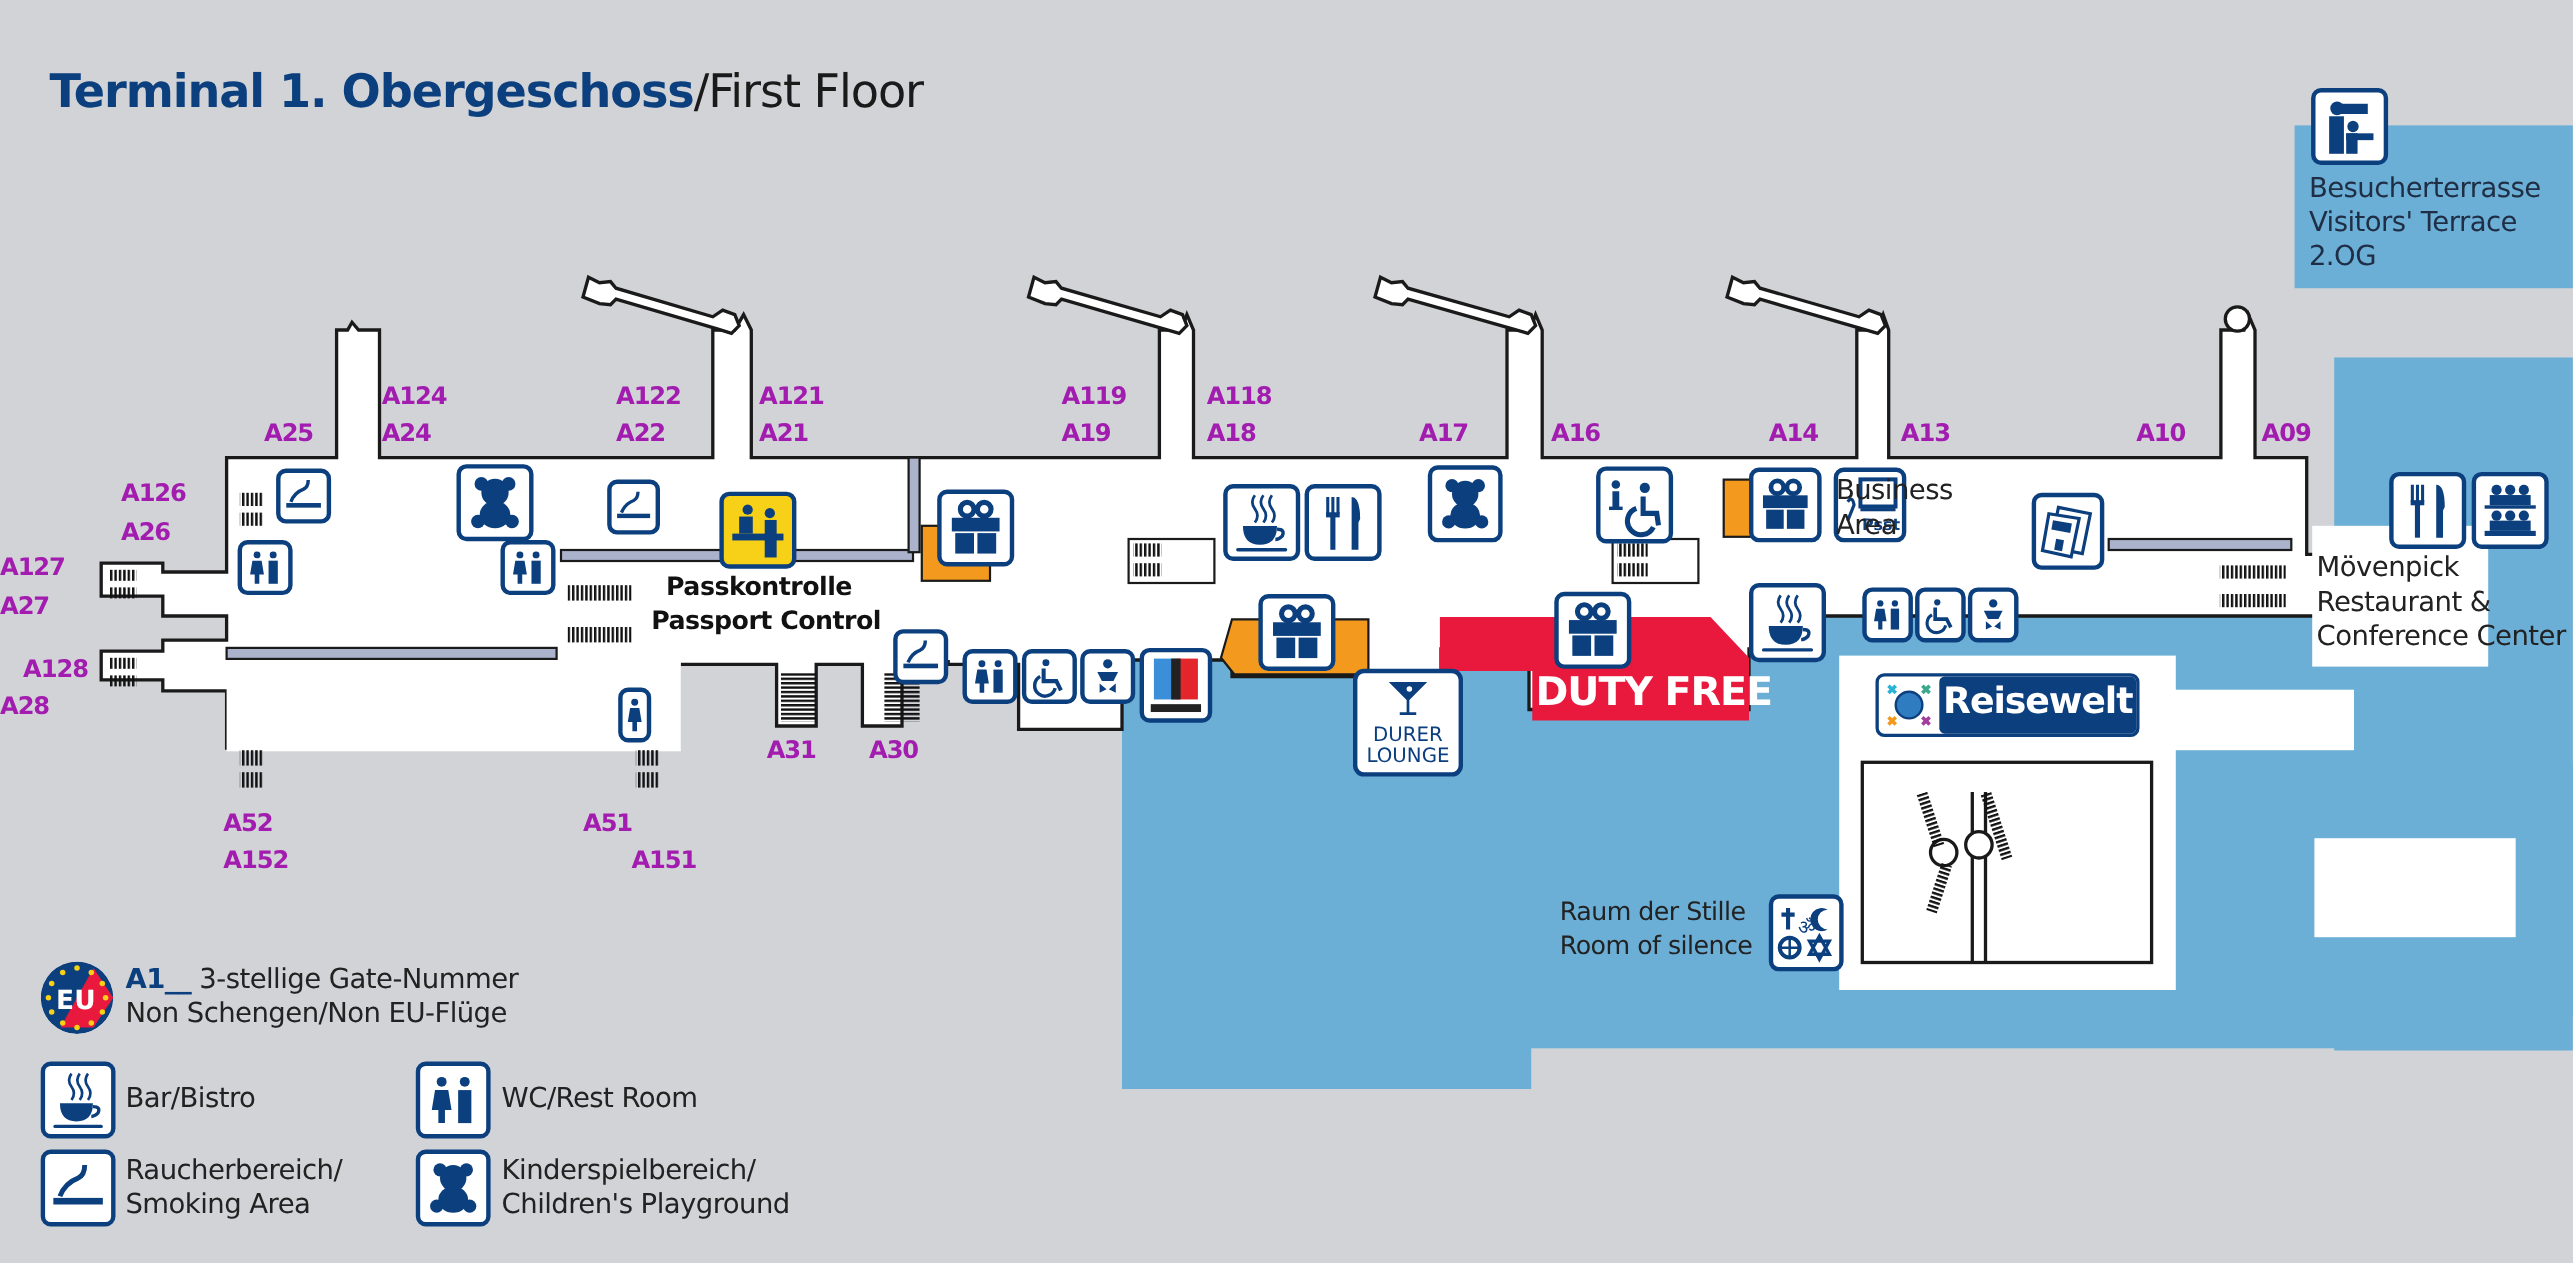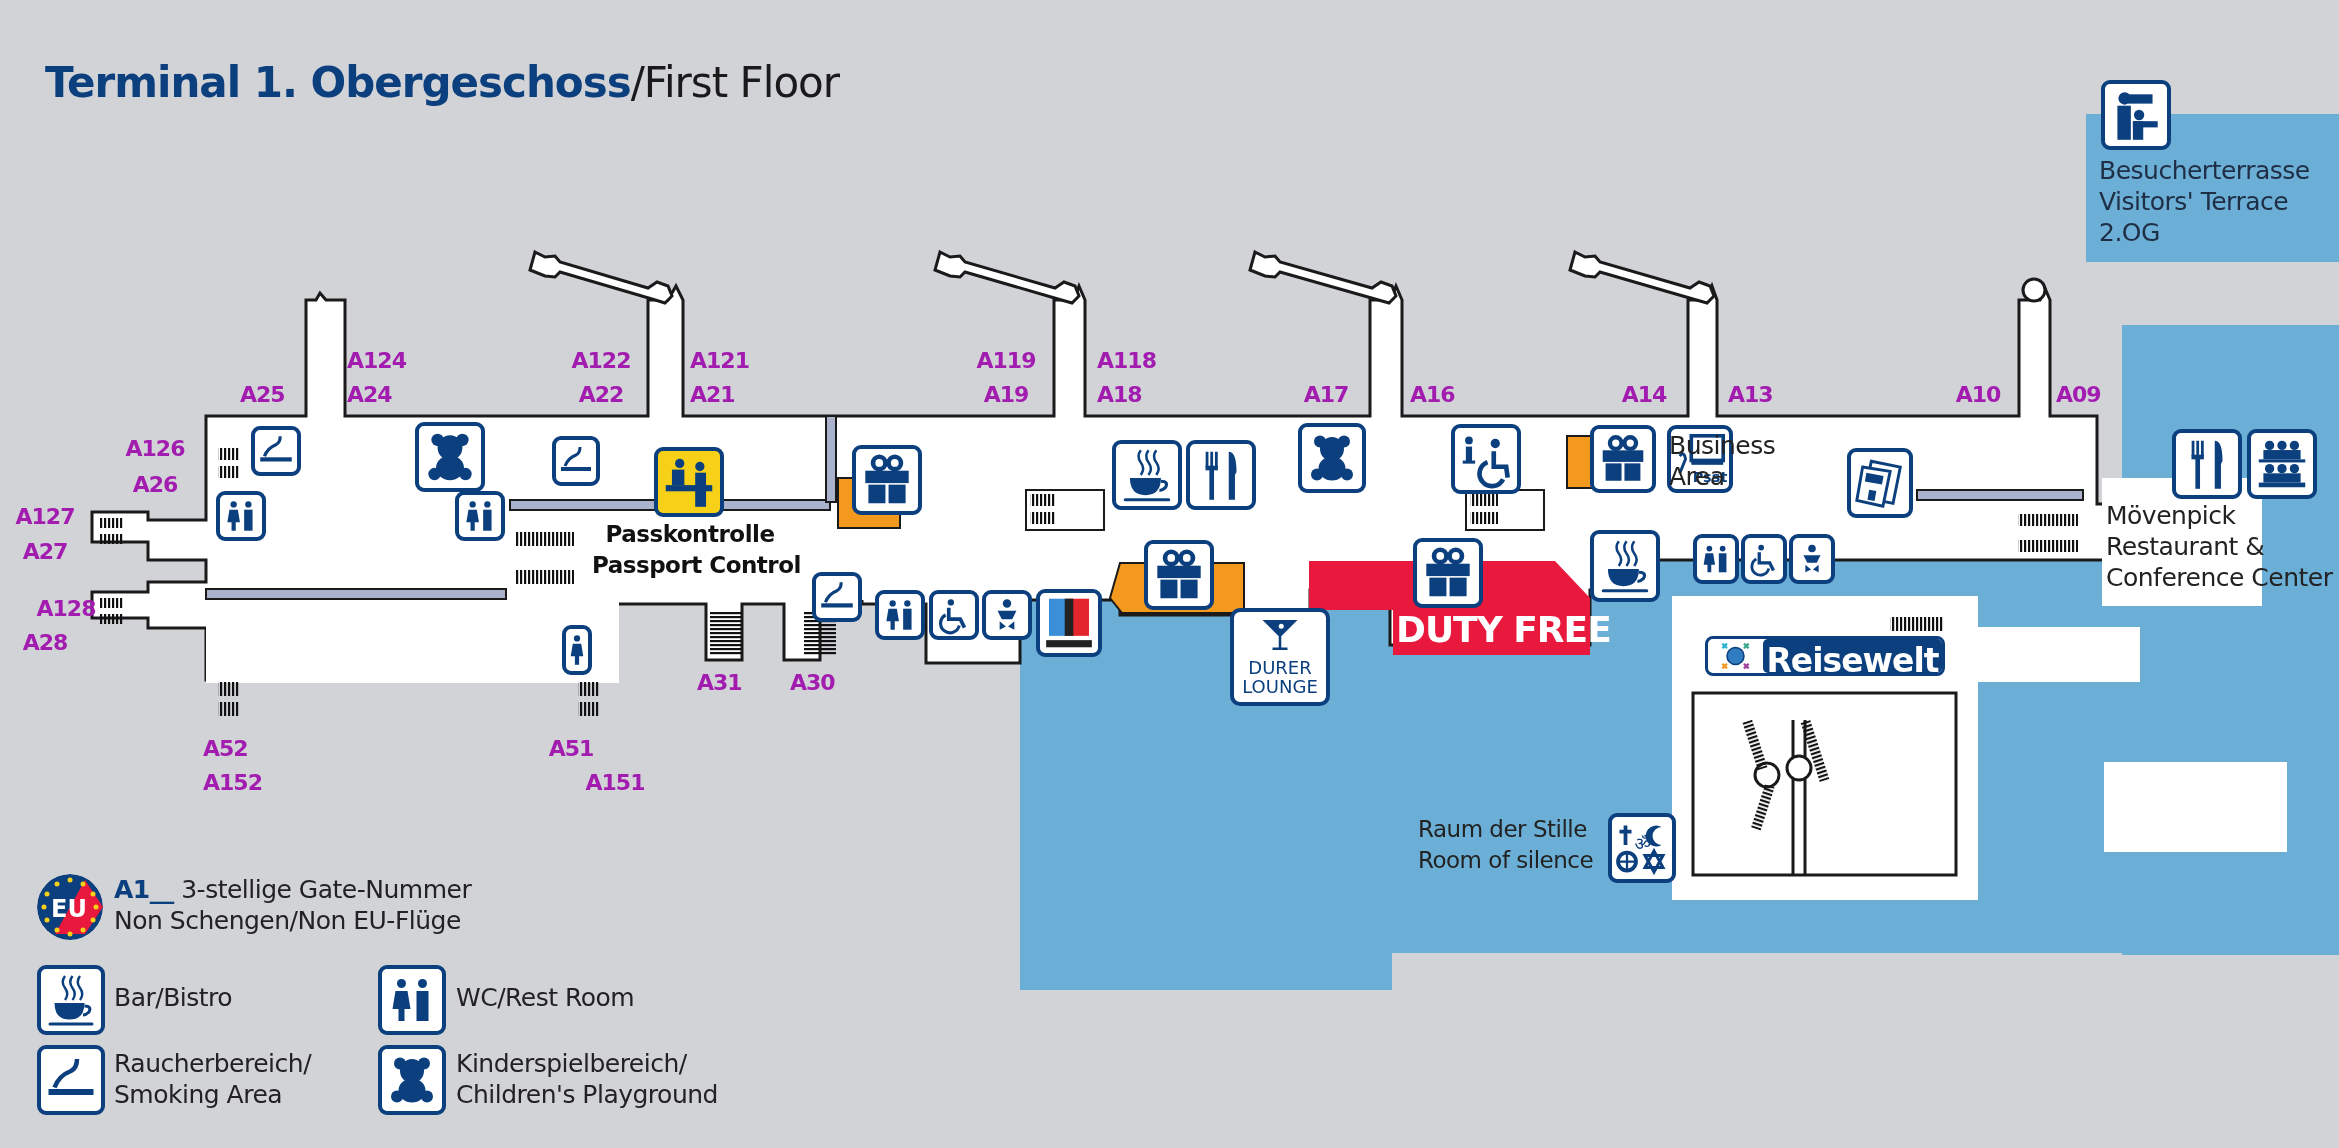--- a/index.html
+++ b/index.html
@@ -3,29 +3,29 @@
 <meta charset="utf-8">
 <style>
   html,body{margin:0;padding:0;}
   body{width:2339px;height:1148px;position:relative;overflow:hidden;background:#d2d3d7;font-family:"Liberation Sans","DejaVu Sans",sans-serif;}
   #map{position:absolute;left:0;top:0;width:2339px;height:1148px;}
   .abs{position:absolute;}
   .title{left:45px;top:58px;font-size:42px;font-family:"DejaVu Sans",sans-serif;letter-spacing:-1px;white-space:nowrap;}
   .title .de{color:#0b3f7e;font-weight:bold;}
   .title .sep,.title .en{color:#1a1a1a;font-weight:normal;}
   .gate{position:absolute;color:#a21caf;font-weight:bold;font-size:22px;line-height:34px;font-family:"DejaVu Sans",sans-serif;letter-spacing:-1px;white-space:nowrap;}
-  .gate.r{text-align:center;}
+  .gate.r{text-align:left;}
   .lbl{position:absolute;color:#1a1a1a;font-size:25px;line-height:31px;font-family:"DejaVu Sans",sans-serif;white-space:nowrap;letter-spacing:-0.5px;}
   .lbl.thin{font-weight:normal;color:#222;}
   .lbl.bold{font-weight:bold;color:#111;}
   .icon{position:absolute;box-sizing:border-box;border:4px solid #0b3f7e;border-radius:9px;background:#fff;display:flex;align-items:center;justify-content:center;}
   .icon svg{width:100%;height:100%;}
   .icon.yellow{background:#f7d117;}
   .duty{position:absolute;color:#fff;font-weight:bold;font-size:36px;font-family:"DejaVu Sans",sans-serif;letter-spacing:-1px;white-space:nowrap;}
-  .reisewelt{position:absolute;left:1705px;top:636px;width:240px;height:40px;box-sizing:border-box;border:3px solid #0b3f7e;border-radius:8px;background:#fff;display:flex;align-items:stretch;}
+  .reisewelt{position:absolute;left:1705px;top:612px;width:240px;height:58px;box-sizing:border-box;border:3px solid #0b3f7e;border-radius:8px;background:#fff;display:flex;align-items:stretch;}
   .reisewelt .globe{width:55px;}
   .reisewelt .word{flex:1;background:#0b3f7e;color:#fff;font-weight:bold;font-size:33px;line-height:44px;text-align:center;border-radius:5px;font-family:"DejaVu Sans",sans-serif;letter-spacing:-1px;}
   .lounge{position:absolute;left:1230px;top:608px;width:100px;height:98px;box-sizing:border-box;border:4px solid #0b3f7e;border-radius:10px;background:#fff;text-align:center;}
   .lounge .t{color:#0b3f7e;font-size:18px;line-height:19px;font-weight:normal;font-family:"DejaVu Sans",sans-serif;}
   .legend-text{position:absolute;color:#222;font-size:25px;line-height:31px;font-family:"DejaVu Sans",sans-serif;white-space:nowrap;letter-spacing:-0.5px;}
   .legend-text b{color:#0b3f7e;}
   .eu{position:absolute;left:37px;top:874px;width:66px;height:66px;border-radius:50%;overflow:hidden;}
 </style>
 </head>
 <body>

